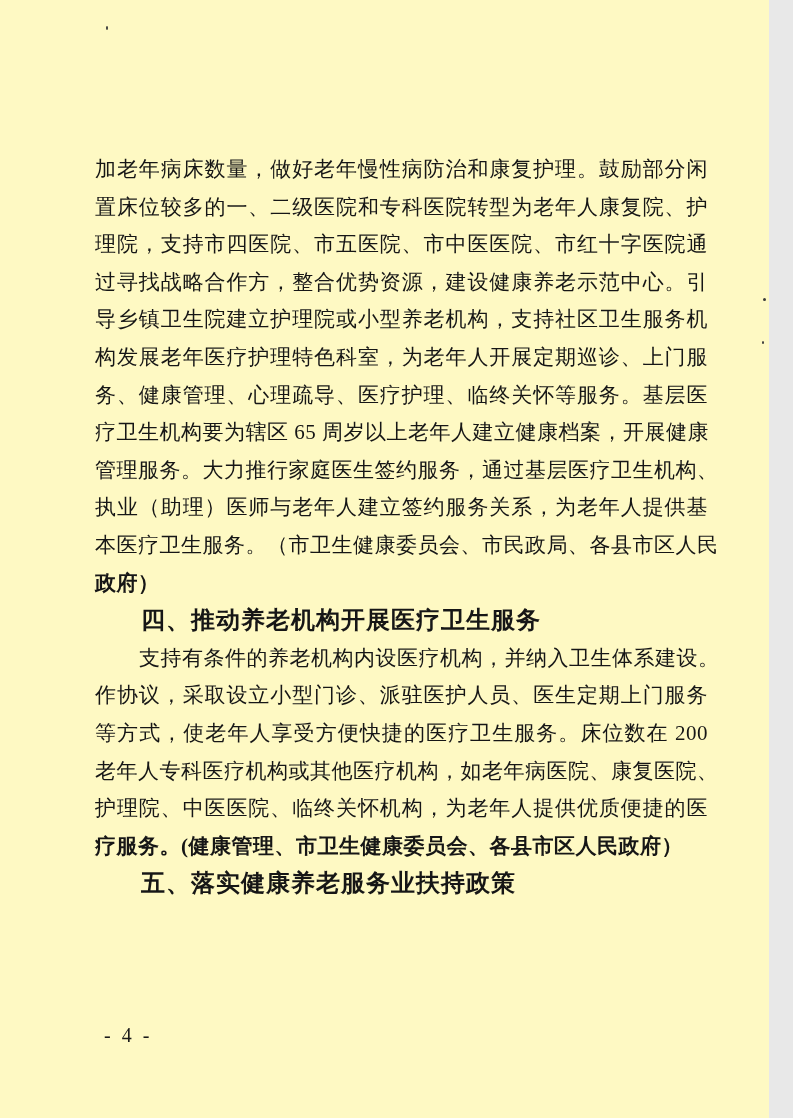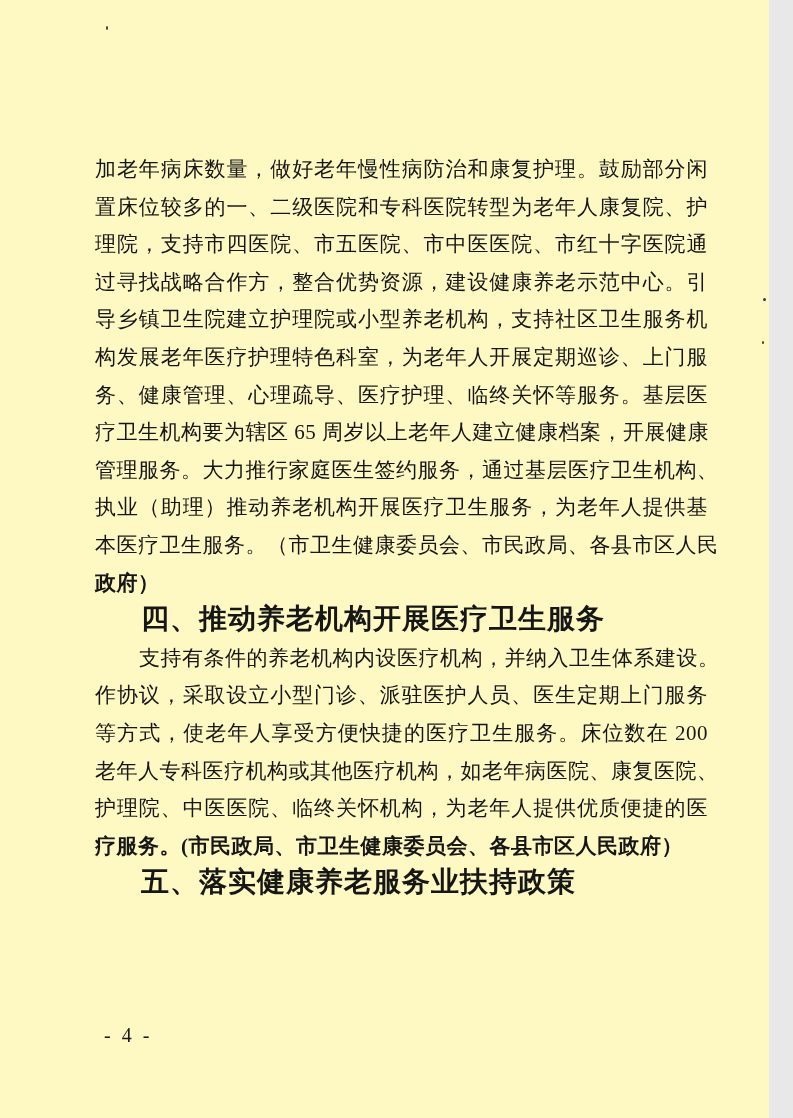--- a/index.html
+++ b/index.html
@@ -37,23 +37,23 @@
   }
   .short {
     text-align: left;
     text-align-last: left;
     font-weight: bold;
   }
   .indent {
     text-indent: 44px;
   }
   .heading {
-    font-family: Liberation Mono, monospace;
+    font-family: Liberation Serif, serif;
     font-weight: bold;
-    font-size: 28px;
+    font-size: 24px;
     letter-spacing: 1px;
     text-indent: 46px;
     text-align: left;
     text-align-last: left;
   }
   .pagenum {
     position: absolute;
     left: 104px;
     top: 1024px;
     font-size: 20px;
@@ -80,32 +80,32 @@
 
     <div class="line just">加老年病床数量，做好老年慢性病防治和康复护理。鼓励部分闲</div>
     <div class="line just">置床位较多的一、二级医院和专科医院转型为老年人康复院、护</div>
     <div class="line just">理院，支持市四医院、市五医院、市中医医院、市红十字医院通</div>
     <div class="line just">过寻找战略合作方，整合优势资源，建设健康养老示范中心。引</div>
     <div class="line just">导乡镇卫生院建立护理院或小型养老机构，支持社区卫生服务机</div>
     <div class="line just">构发展老年医疗护理特色科室，为老年人开展定期巡诊、上门服</div>
     <div class="line just">务、健康管理、心理疏导、医疗护理、临终关怀等服务。基层医</div>
     <div class="line just">疗卫生机构要为辖区 65 周岁以上老年人建立健康档案，开展健康</div>
     <div class="line just">管理服务。大力推行家庭医生签约服务，通过基层医疗卫生机构、</div>
-    <div class="line just">执业（助理）推动养老机构开展医疗卫生服务，为老年人提供基</div>
+    <div class="line just">执业（助理）医师与老年人建立签约服务关系，为老年人提供基</div>
     <div class="line just">本医疗卫生服务。（市卫生健康委员会、市民政局、各县市区人民</div>
     <div class="line short">政府）</div>
 
     <div class="line heading">四、推动养老机构开展医疗卫生服务</div>
 
     <div class="line just indent">支持有条件的养老机构内设医疗机构，并纳入卫生体系建设。</div>
     <div class="line just">作协议，采取设立小型门诊、派驻医护人员、医生定期上门服务</div>
     <div class="line just">等方式，使老年人享受方便快捷的医疗卫生服务。床位数在 200</div>
     <div class="line just">老年人专科医疗机构或其他医疗机构，如老年病医院、康复医院、</div>
     <div class="line just">护理院、中医医院、临终关怀机构，为老年人提供优质便捷的医</div>
-    <div class="line short">疗服务。(市民政局、市卫生健康委员会、各县市区人民政府）</div>
+    <div class="line short">疗服务。(健康管理、市卫生健康委员会、各县市区人民政府）</div>
 
     <div class="line heading">五、落实健康养老服务业扶持政策</div>
 
   </div>
 
   <div class="pagenum">- 4 -</div>
 
   <div class="speck s1"></div>
   <div class="speck s2"></div>
   <div class="speck s3"></div>

